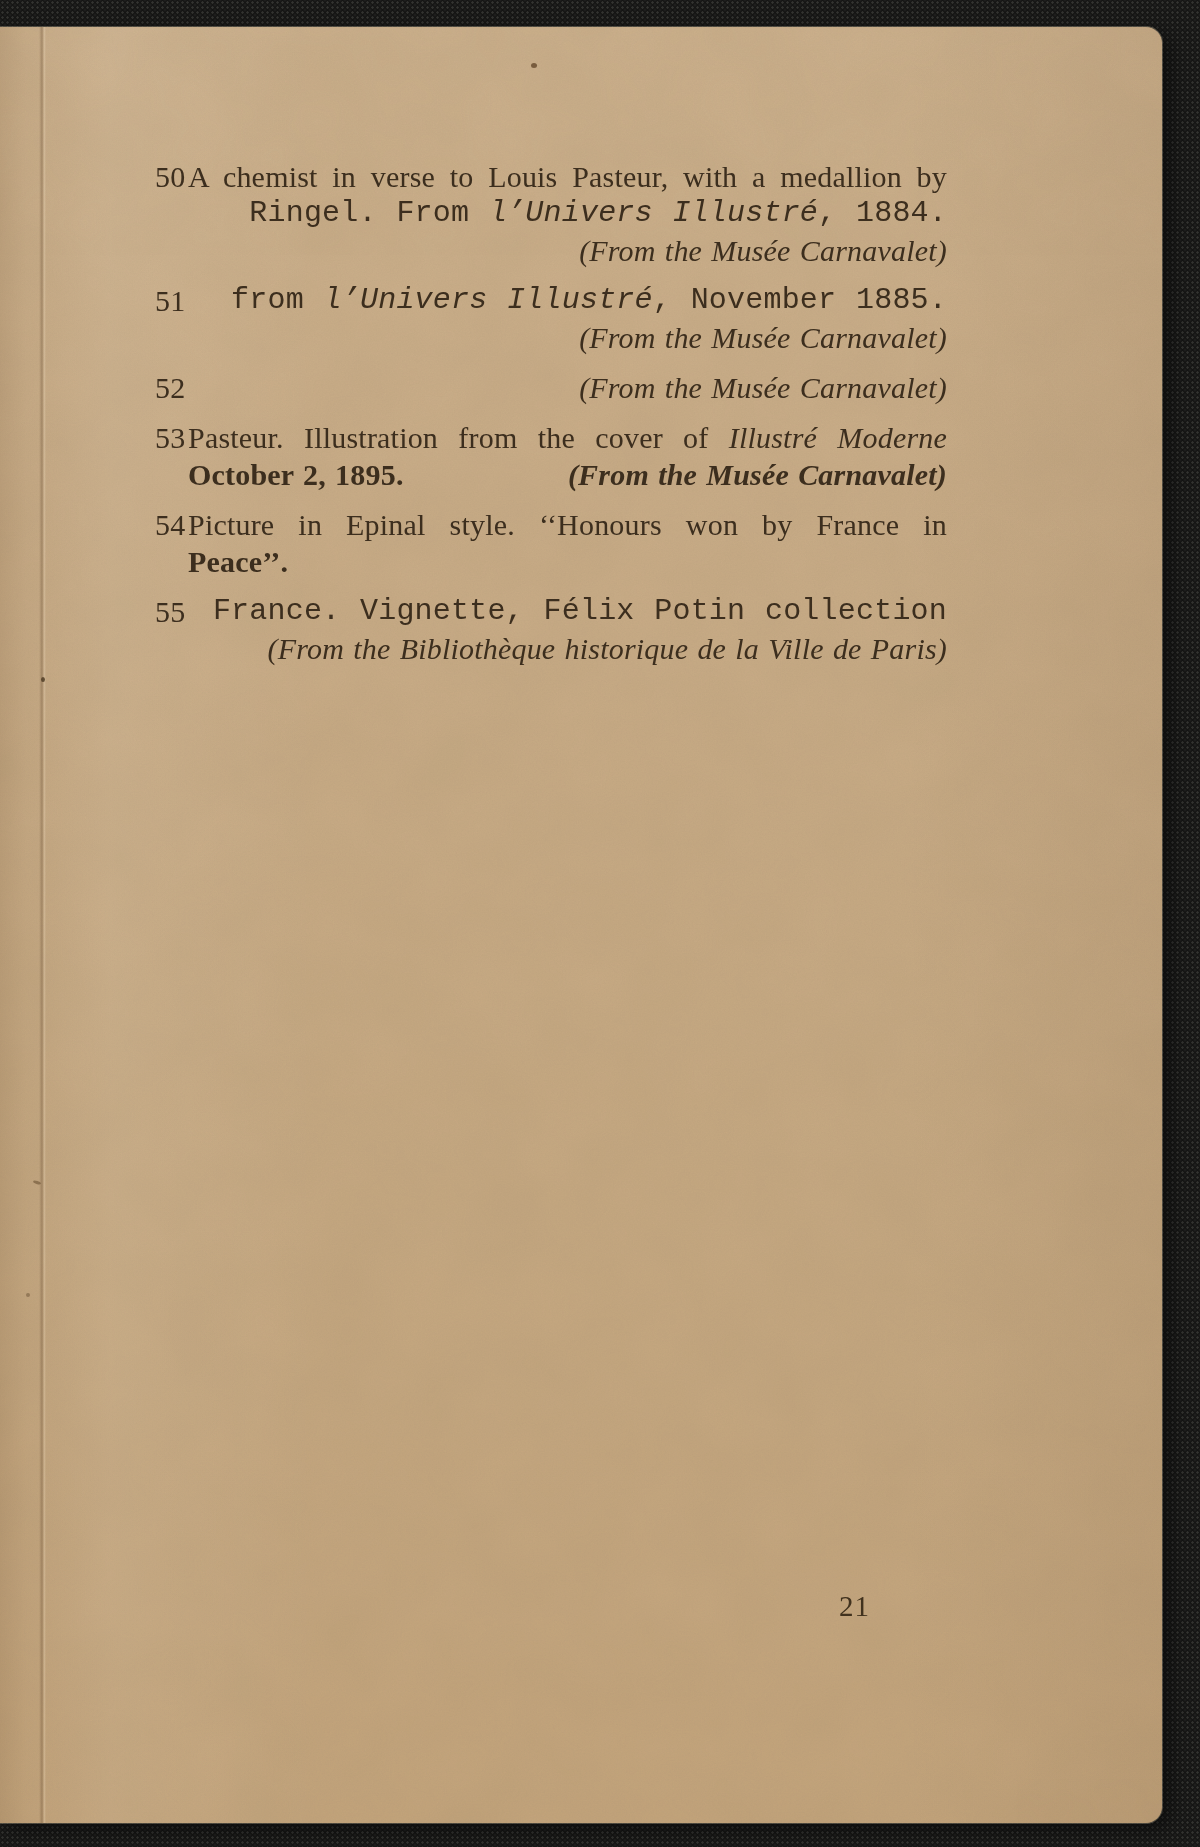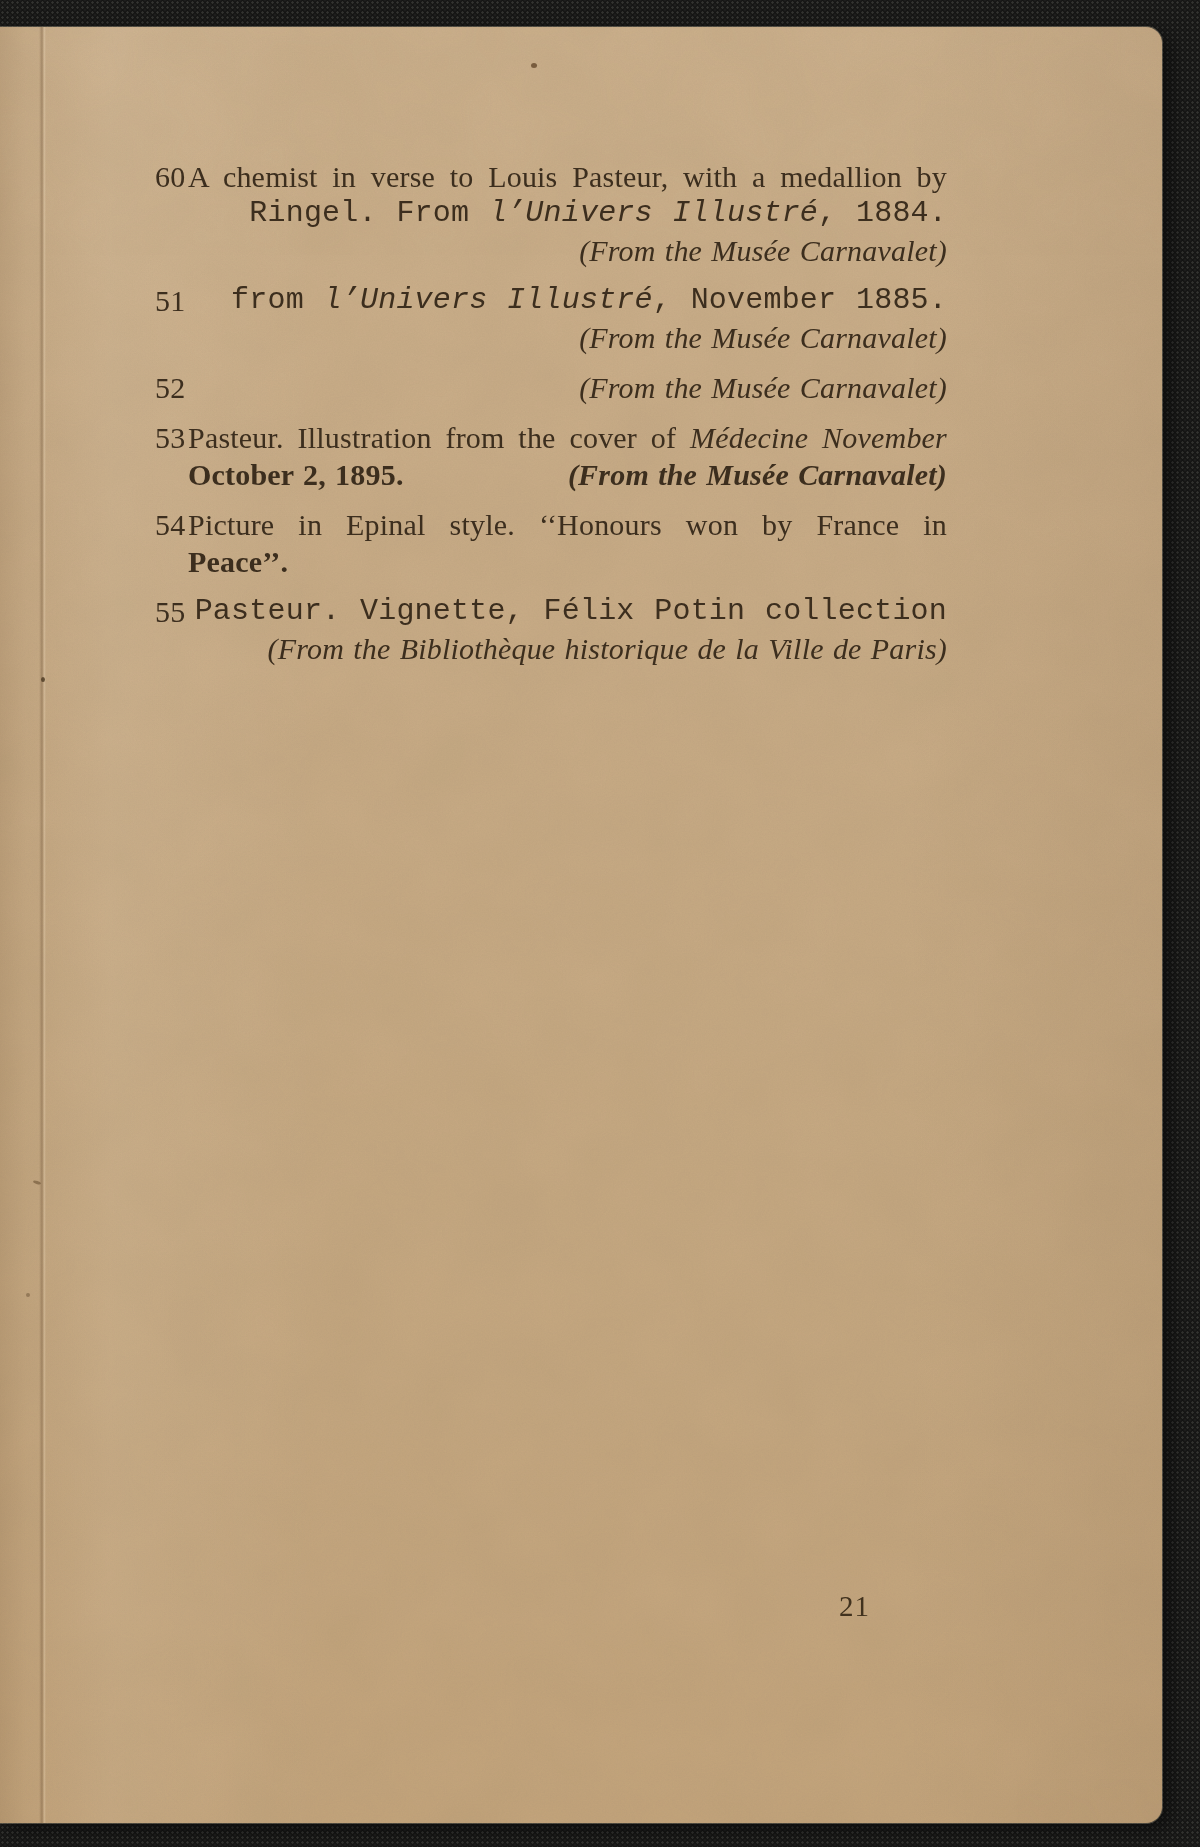--- a/index.html
+++ b/index.html
@@ -87,21 +87,21 @@
   <div class="paper-shading"></div>
   <div class="crease"></div>
 
   <div class="speck speck-a"></div>
   <div class="speck speck-b"></div>
   <div class="speck speck-c"></div>
   <div class="speck speck-d"></div>
 
   <main class="text-block" id="entries">
       <div class="entry">
-        <div class="entry-number">60</div>
+        <div class="entry-number">50</div>
         <div class="entry-lines">
           <div class="line-justify"><span class="">A chemist in verse to Louis Pasteur, with a medallion by</span></div>
           <div class="line-left"><span class="">Ringel. From </span><span class="it">l’Univers Illustré</span><span class="">, 1884.</span></div>
           <div class="line-right"><span class="it">(From the Musée Carnavalet)</span></div>
         </div>
       </div>
       <div class="entry">
         <div class="entry-number">51</div>
         <div class="entry-lines">
           <div class="line-left"><span class="">from </span><span class="it">l’Univers Illustré</span><span class="">, November 1885.</span></div>
@@ -110,39 +110,39 @@
       </div>
       <div class="entry">
         <div class="entry-number">52</div>
         <div class="entry-lines">
           <div class="line-right"><span class="it">(From the Musée Carnavalet)</span></div>
         </div>
       </div>
       <div class="entry">
         <div class="entry-number">53</div>
         <div class="entry-lines">
-          <div class="line-justify"><span class="">Pasteur. Illustration from the cover of </span><span class="it">Médecine November</span></div>
+          <div class="line-justify"><span class="">Pasteur. Illustration from the cover of </span><span class="it">Illustré Moderne</span></div>
           <div class="line-split">
             <span><span class="">October 2, 1895.</span></span>
             <span><span class="it">(From the Musée Carnavalet)</span></span>
           </div>
         </div>
       </div>
       <div class="entry">
         <div class="entry-number">54</div>
         <div class="entry-lines">
           <div class="line-justify"><span class="">Picture in Epinal style. ‘‘Honours won by France in</span></div>
           <div class="line-split">
             <span><span class="">Peace’’.</span></span>
           </div>
         </div>
       </div>
       <div class="entry">
         <div class="entry-number">55</div>
         <div class="entry-lines">
-          <div class="line-left"><span class="">Pasteur. Vignette, Félix Potin collection</span></div>
+          <div class="line-left"><span class="">France. Vignette, Félix Potin collection</span></div>
           <div class="line-right"><span class="it">(From the Bibliothèque historique de la Ville de Paris)</span></div>
         </div>
       </div>
     </main>
 
   <div class="page-number">21</div>
 </div>
 
 </body></html>

